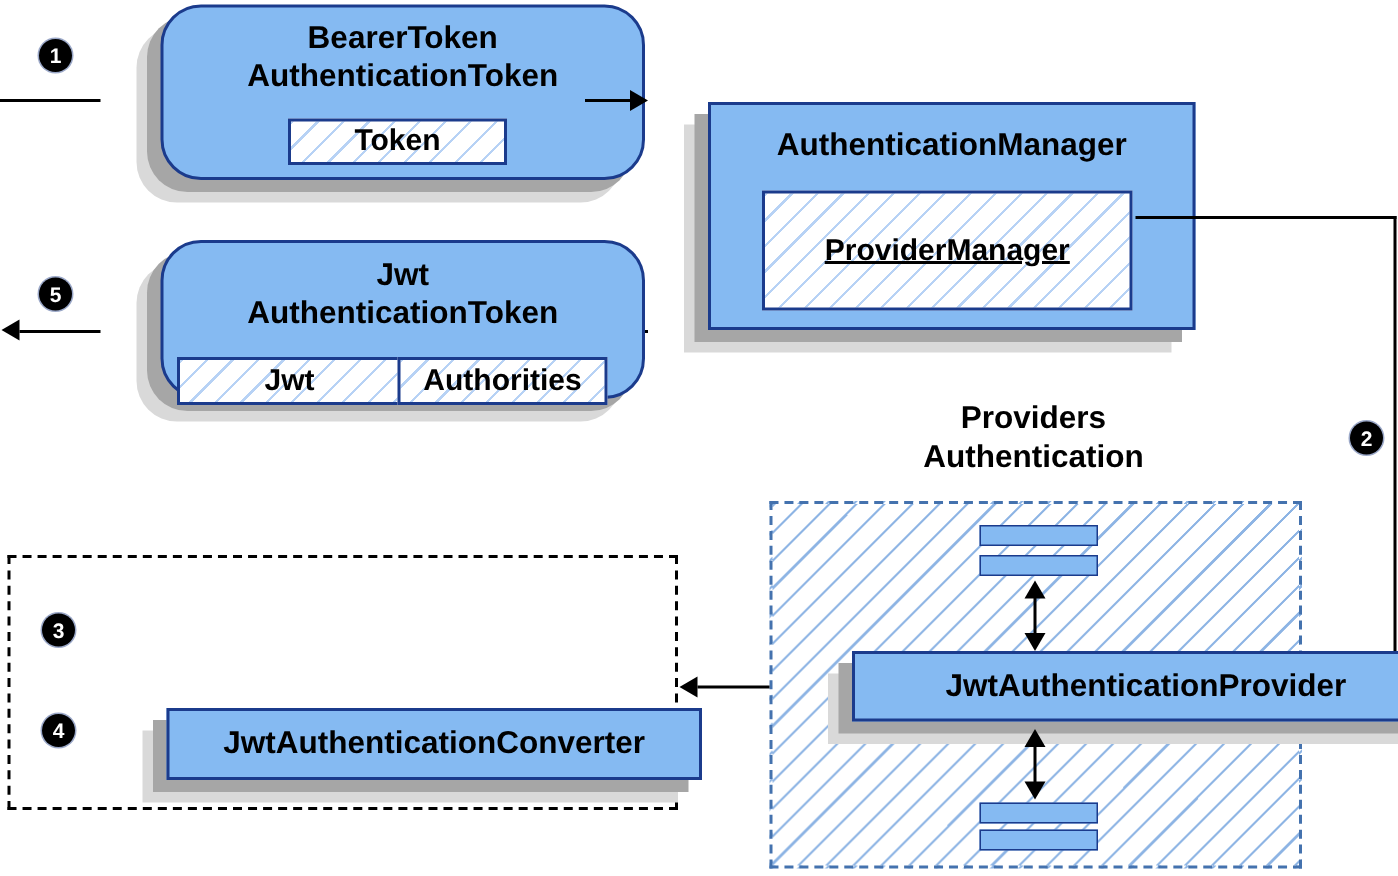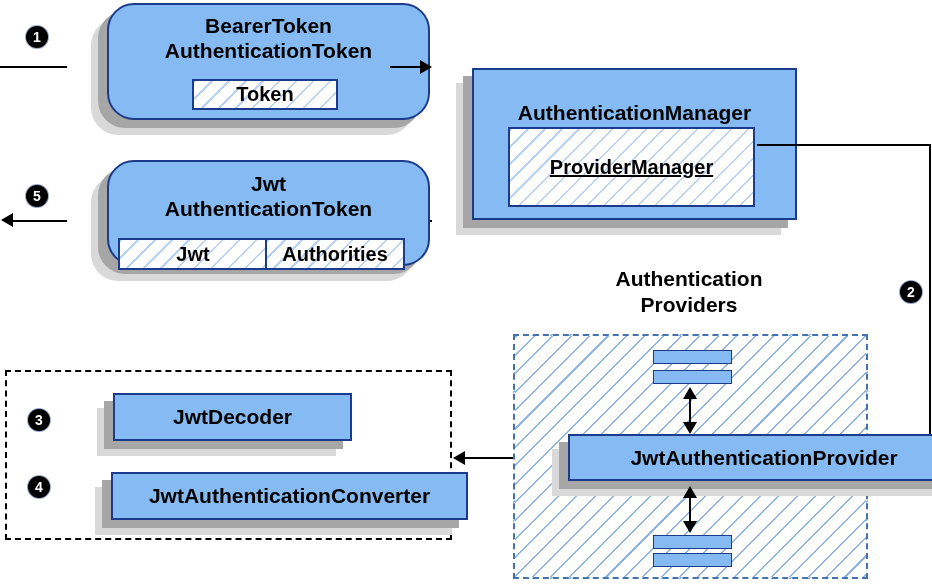--- a/index.html
+++ b/index.html
@@ -81,21 +81,21 @@
     </div>
     <div class="field hatch-small" style="left:83px;top:74px;width:146px;height:31px;">
       <span>Token</span>
     </div>
   </div>
 
   <div class="hline" style="left:390px;top:66px;width:31px;"></div>
   <div class="tri tri-right" style="left:420px;top:60px;"></div>
 
   <div class="node shadow" style="left:432px;top:68px;width:325px;height:152px;">
-    <div class="title" style="padding-top:30px;">
+    <div class="title" style="padding-top:14px;">
       <span class="tline">AuthenticationManager</span>
     </div>
     <div class="field hatch-small" style="left:34px;top:57px;width:247px;height:80px;text-decoration:underline;">
       <span>ProviderManager</span>
     </div>
   </div>
 
   <div class="hline" style="left:390px;top:220px;width:42px;"></div>
 
   <span class="badge" style="left:26px;top:185px;">5</span>
@@ -115,22 +115,22 @@
     </div>
   </div>
 
   <div class="hline" style="left:757px;top:144px;width:174px;"></div>
   <div class="vline" style="left:929px;top:144px;height:317px;"></div>
   <div class="hline" style="left:882px;top:458px;width:47px;"></div>
   <div class="tri tri-left" style="left:870px;top:452px;"></div>
   <span class="badge" style="left:900px;top:281px;">2</span>
 
   <div class="group-heading" style="left:564px;top:266px;width:250px;">
+    <span class="tline">Providers</span>
     <span class="tline">Authentication</span>
-    <span class="tline">Providers</span>
   </div>
 
   <div class="container-blue hatch-large" style="left:513px;top:334px;width:355px;height:245px;"></div>
 
   <div class="bar" style="left:653px;top:350px;"></div>
   <div class="bar" style="left:653px;top:370px;"></div>
 
   <div class="tri tri-up" style="left:683px;top:387px;"></div>
   <div class="vline" style="left:689px;top:397px;height:27px;"></div>
   <div class="tri tri-down" style="left:683px;top:422px;"></div>
@@ -145,22 +145,19 @@
 
   <div class="bar" style="left:653px;top:535px;"></div>
   <div class="bar" style="left:653px;top:553px;"></div>
 
   <div class="tri tri-left" style="left:453px;top:451px;"></div>
   <div class="hline" style="left:465px;top:457px;width:48px;"></div>
 
   <div class="container-black" style="left:5px;top:370px;width:447px;height:170px;"></div>
 
   <span class="badge" style="left:28px;top:409px;">3</span>
-  <div class="node shadow center-label" style="left:73px;top:393px;width:239px;height:48px;">
-    <span>JwtDecoder</span>
-  </div>
 
   <span class="badge" style="left:28px;top:476px;">4</span>
   <div class="node shadow center-label" style="left:71px;top:472px;width:357px;height:48px;">
     <span>JwtAuthenticationConverter</span>
   </div>
 
 </div>
 
 </body></html>

